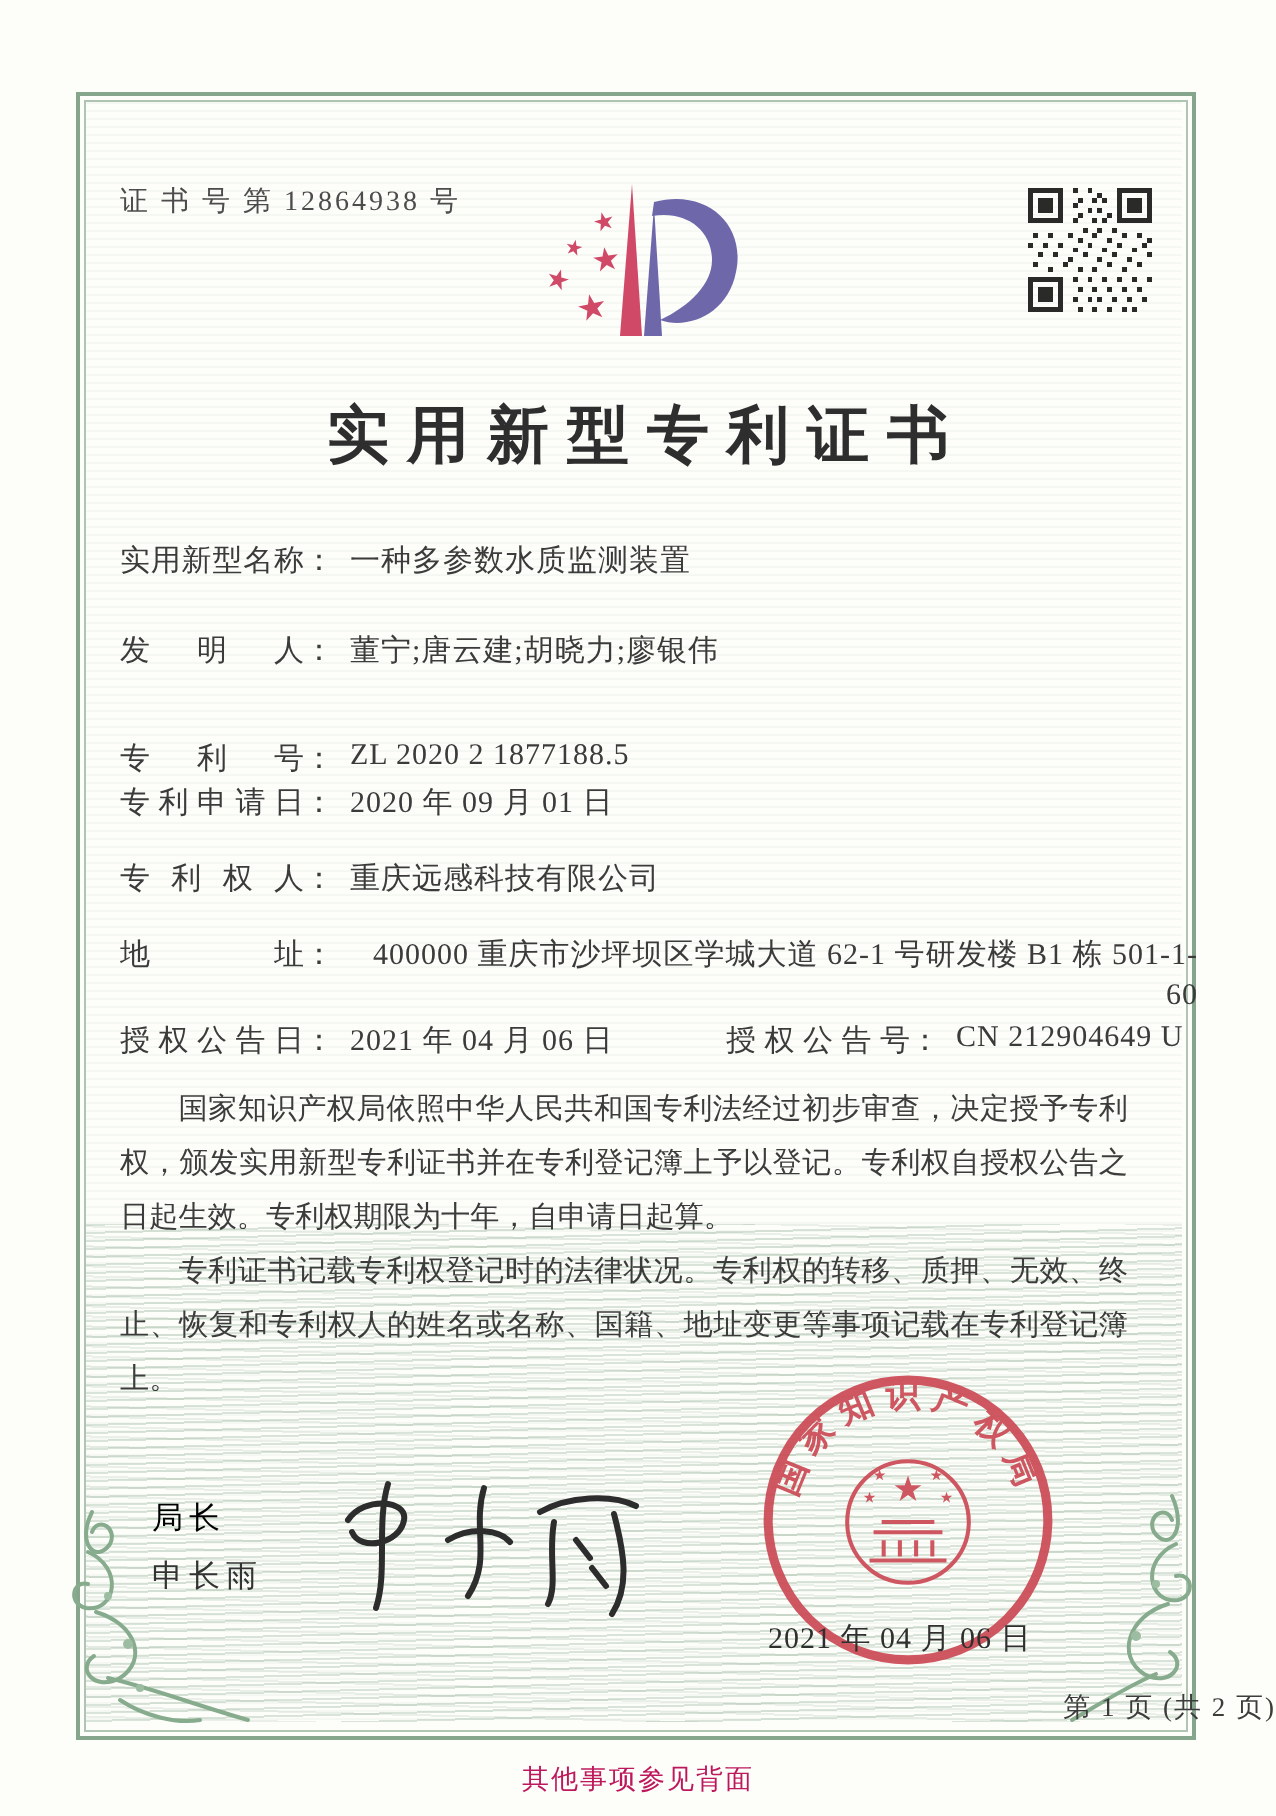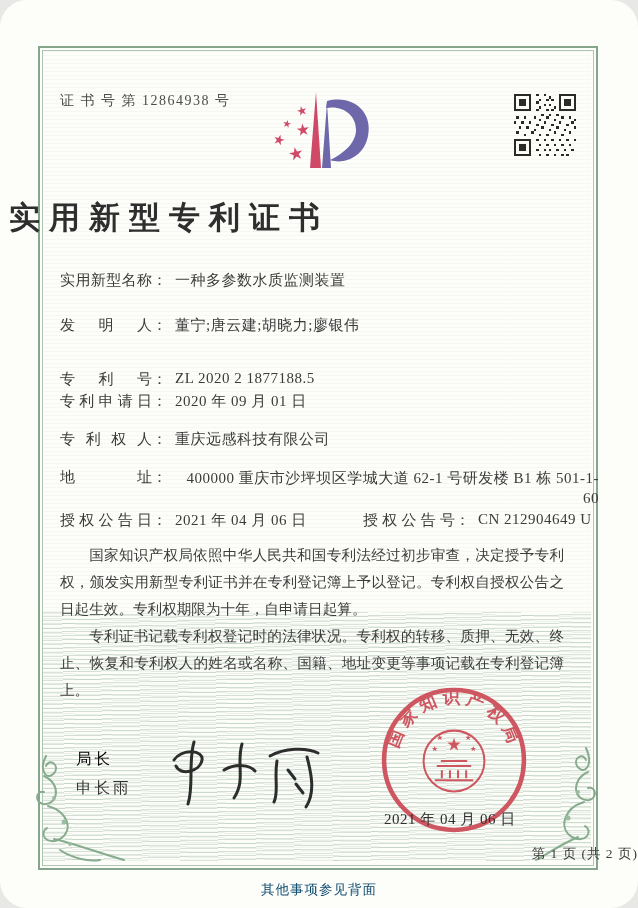--- a/index.html
+++ b/index.html
@@ -5,21 +5,21 @@
   :root{
     --border-green:#85a68c;
     --seal-red:#cc4a55;
     --logo-red:#d04a68;
     --logo-purple:#6e68ab;
   }
   html,body{margin:0;padding:0;background:#e8e8e6;}
   .page{
     position:relative;width:638px;height:908px;margin:0 auto;
     background:#fdfdfa;overflow:hidden;
-    font-family:"Liberation Serif","DejaVu Serif",serif;color:#3a3a3a;border-radius:27px;
+    font-family:"Liberation Serif","DejaVu Serif",serif;color:#3a3a3a;
   }
   
   .frame{position:absolute;left:38px;top:46px;width:556px;height:820px;
     border:2.5px solid var(--border-green);}
   .frame::after{content:"";position:absolute;inset:2px;border:1px solid var(--border-green);opacity:.65;}
   
   .pat-all{position:absolute;left:43px;top:51px;width:548px;height:810px;pointer-events:none;
     background:repeating-linear-gradient(180deg, rgba(140,173,146,.07) 0 1px, transparent 1px 4px);}
   .pat-bottom{position:absolute;left:43px;top:612px;width:548px;height:249px;pointer-events:none;
     background:
@@ -29,21 +29,21 @@
   .ornament path{stroke:#86ab8d;fill:none;stroke-width:2;stroke-linecap:round;}
   .ornament circle{fill:#9dbda2;}
   
   .certno{position:absolute;left:60px;top:92px;font-size:14px;letter-spacing:1.5px;color:#4c4c4c;}
   .logo{position:absolute;left:250px;top:84px;}
   .logo .st{fill:var(--logo-red);}
   .logo .wedge-r{fill:var(--logo-red);}
   .logo .wedge-p,.logo .bowl{fill:var(--logo-purple);}
   .qr{position:absolute;left:514px;top:94px;}
   .qr path{fill:#2a2a28;}
-  .title{position:absolute;left:0;right:0;top:197px;text-align:left;
+  .title{position:absolute;left:0;right:0;top:197px;text-align:center;
     font-size:31px;font-weight:bold;letter-spacing:9px;padding-left:9px;color:#2e2e2e;}
   
   .frow{position:absolute;left:60px;font-size:15px;color:#3b3b3b;white-space:nowrap;}
   .flabel{display:inline-block;width:92px;text-align:justify;text-align-last:justify;vertical-align:top;}
   .fcolon{vertical-align:top;}
   .fvalue{margin-left:8px;vertical-align:top;letter-spacing:.5px;}
   .frow.addr{white-space:normal;}
   .frow.addr .fvalue{display:inline-block;width:424px;line-height:20px;text-align:right;}
   .grant2{position:absolute;left:303px;top:0;white-space:nowrap;}
   .r1{top:271px}.r2{top:316px}.r3{top:370px}.r4{top:392px}.r5{top:430px}.r6{top:468px}.r7{top:511px}
@@ -59,21 +59,21 @@
   
   .seal{position:absolute;left:378px;top:684px;opacity:.92;}
   .seal .ring{stroke:var(--seal-red);stroke-width:4.5;fill:none;}
   .seal .emb{stroke:var(--seal-red);stroke-width:2;fill:none;}
   .seal .embf{fill:var(--seal-red);}
   .seal text{fill:var(--seal-red);font-size:17px;letter-spacing:5px;font-weight:bold;
     font-family:"Liberation Serif","DejaVu Serif",serif;}
   .seal-date{position:absolute;left:384px;top:810px;font-size:15px;color:#2f2f2f;letter-spacing:.5px;z-index:3;}
   
   .pageinfo{position:absolute;left:0;right:0;top:845px;text-align:right;font-size:13.5px;color:#3c3c3c;letter-spacing:1px;}
-  .backnote{position:absolute;left:0;right:0;top:881px;text-align:center;font-size:13.5px;color:#0c4a6e;letter-spacing:1px;}
+  .backnote{position:absolute;left:0;right:0;top:881px;text-align:center;font-size:13.5px;color:#be185d;letter-spacing:1px;}
 </style>
 </head>
 <body>
 
 <div class="page">
 
   <div class="frame"></div>
   <div class="pat-all"></div>
   <div class="pat-bottom"></div>
 

